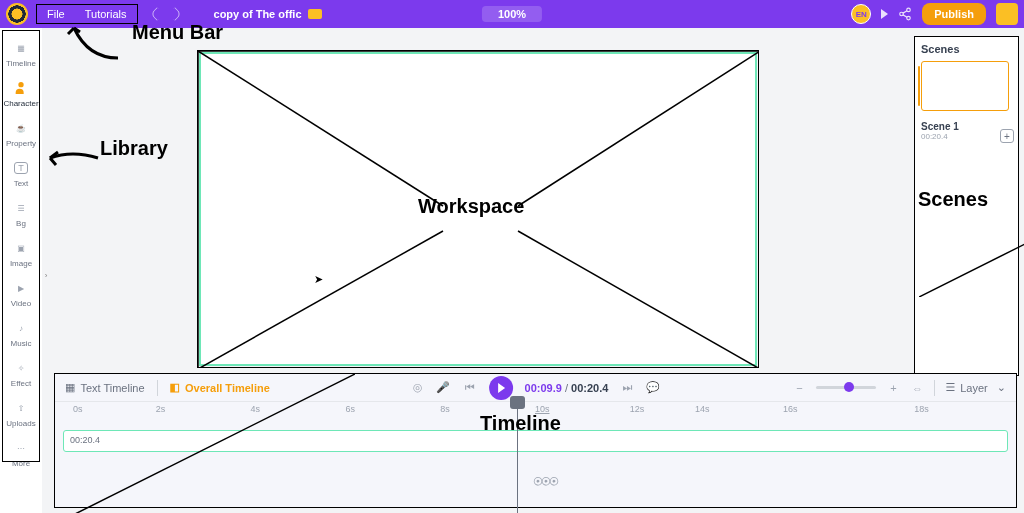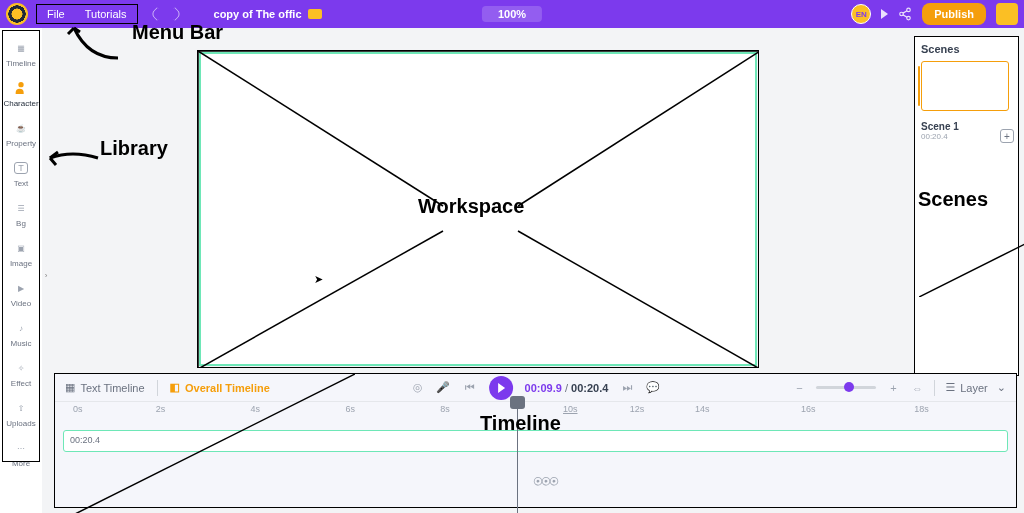--- a/index.html
+++ b/index.html
@@ -211,24 +211,24 @@
             <span style="margin-left:4px">⌄</span>
           </div>
       </div>
     </div>
     <div class="ruler" id="ruler">
         <span style="left: 18px;">0s</span>
         <span style="left: 100.8px;">2s</span>
         <span style="left: 195.6px;">4s</span>
         <span style="left: 290.4px;">6s</span>
         <span style="left: 385.2px;">8s</span>
-        <span style="left: 508px; text-decoration: underline;">10s</span>
+        <span style="left: 480px; text-decoration: underline;">10s</span>
         <span style="left: 574.8px;">12s</span>
         <span style="left: 640px;">14s</span>
-        <span style="left: 746px;">16s</span>
+        <span style="left: 728px;">16s</span>
         <span style="left: 859.2px;">18s</span>
         <span style="left: 954px; margin-left: 20px;">20s</span>
       </div>
     <div class="tracks">
       <div class="playhead"></div>
       <div class="track-row"><span>00:20.4</span></div>
       <div class="grip">⦿⦿⦿</div>
     </div>
   </div>
 </div>

